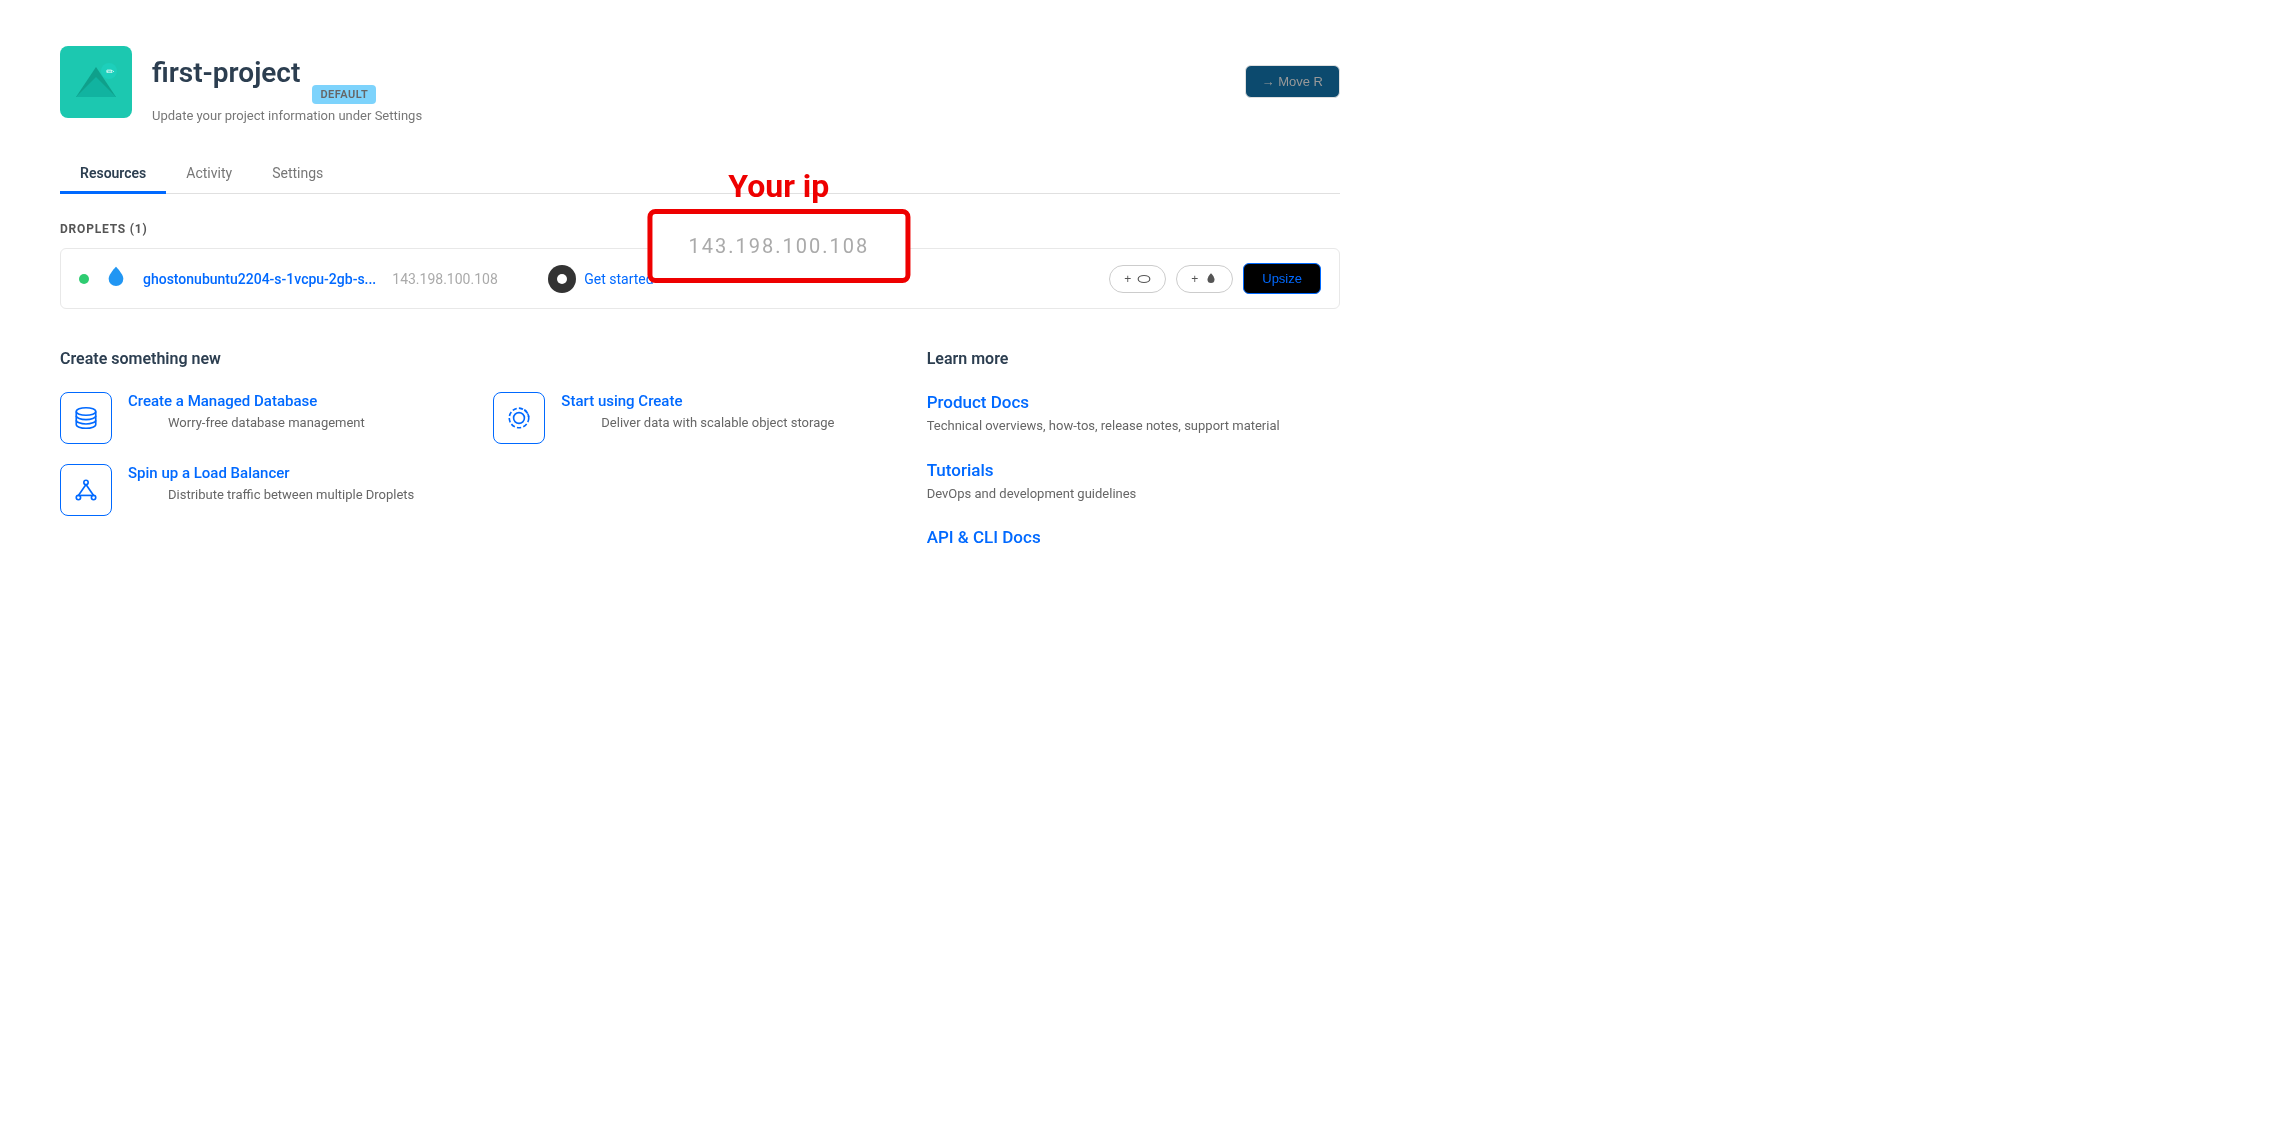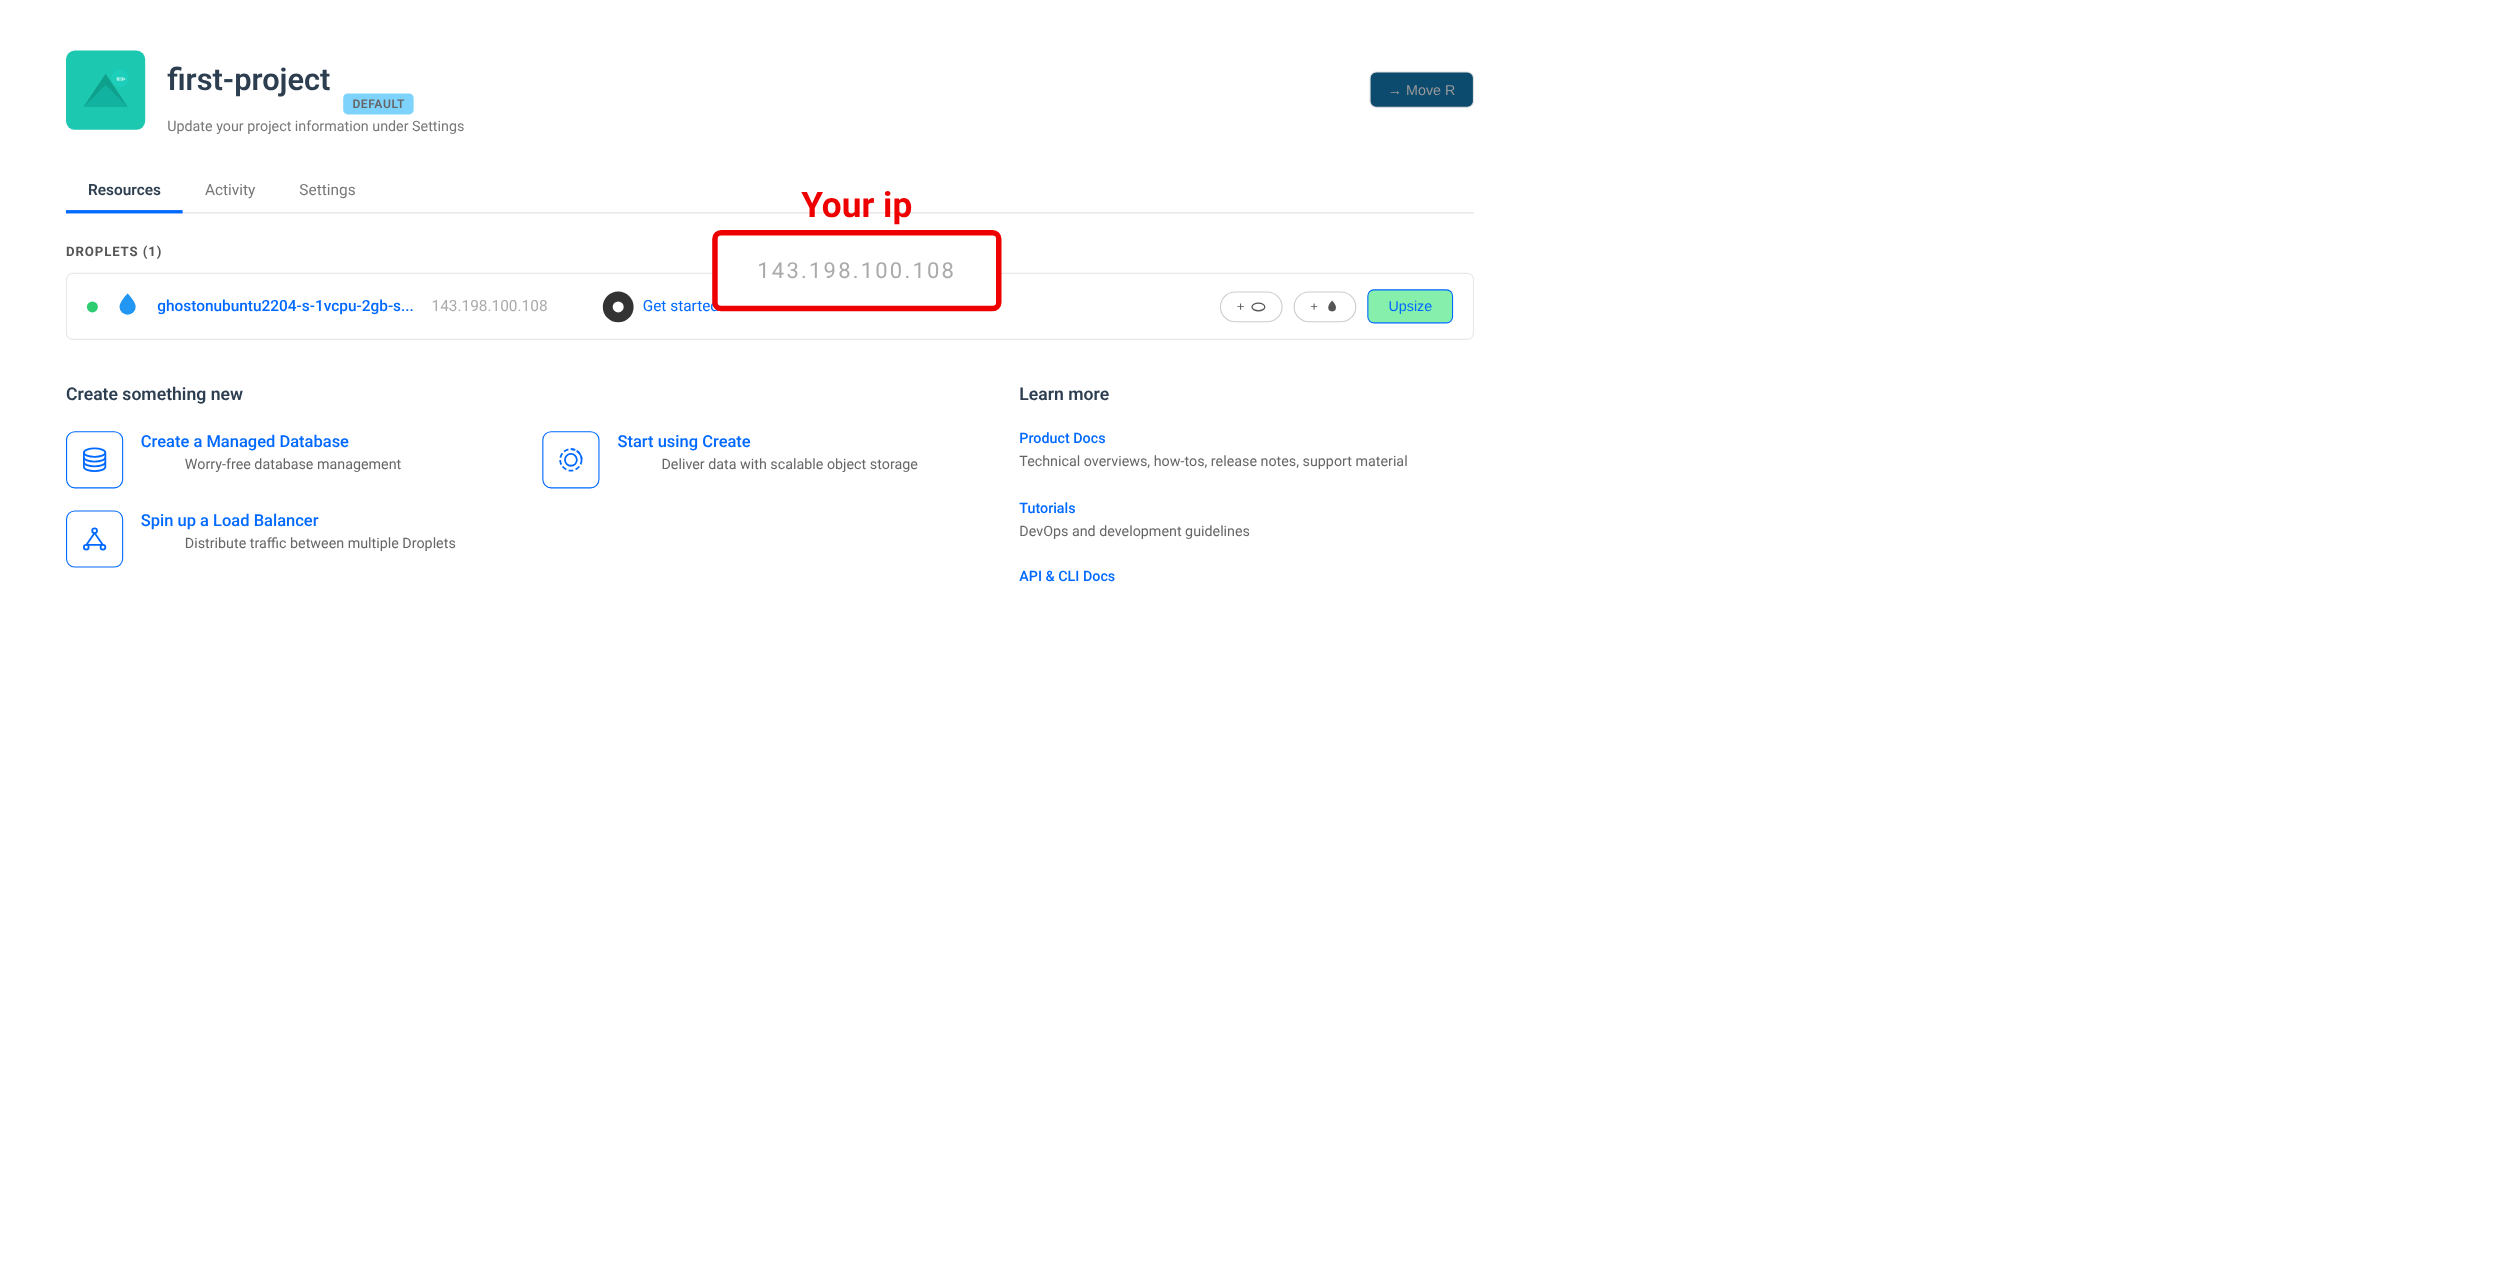--- a/index.html
+++ b/index.html
@@ -233,21 +233,21 @@
       align-items: center;
       gap: 6px;
     }
 
     .upsize-btn {
       border: 1px solid #0069ff;
       border-radius: 6px;
       padding: 7px 18px;
       font-size: 13px;
       color: #0069ff;
-      background: #86efac;
+      background: #000000;
       cursor: pointer;
       font-weight: 500;
     }
 
     
     .bottom-sections {
       display: flex;
       gap: 40px;
     }
 
@@ -316,21 +316,21 @@
       margin-left: 40px;
     }
 
     
     .learn-item {
       margin-bottom: 24px;
     }
 
     .learn-link {
       color: #0069ff;
-      font-size: 13px;
+      font-size: 17px;
       font-weight: 500;
       text-decoration: none;
       display: block;
       margin-bottom: 4px;
     }
 
     .learn-desc {
       color: #666;
       font-size: 13px;
       line-height: 1.5;

